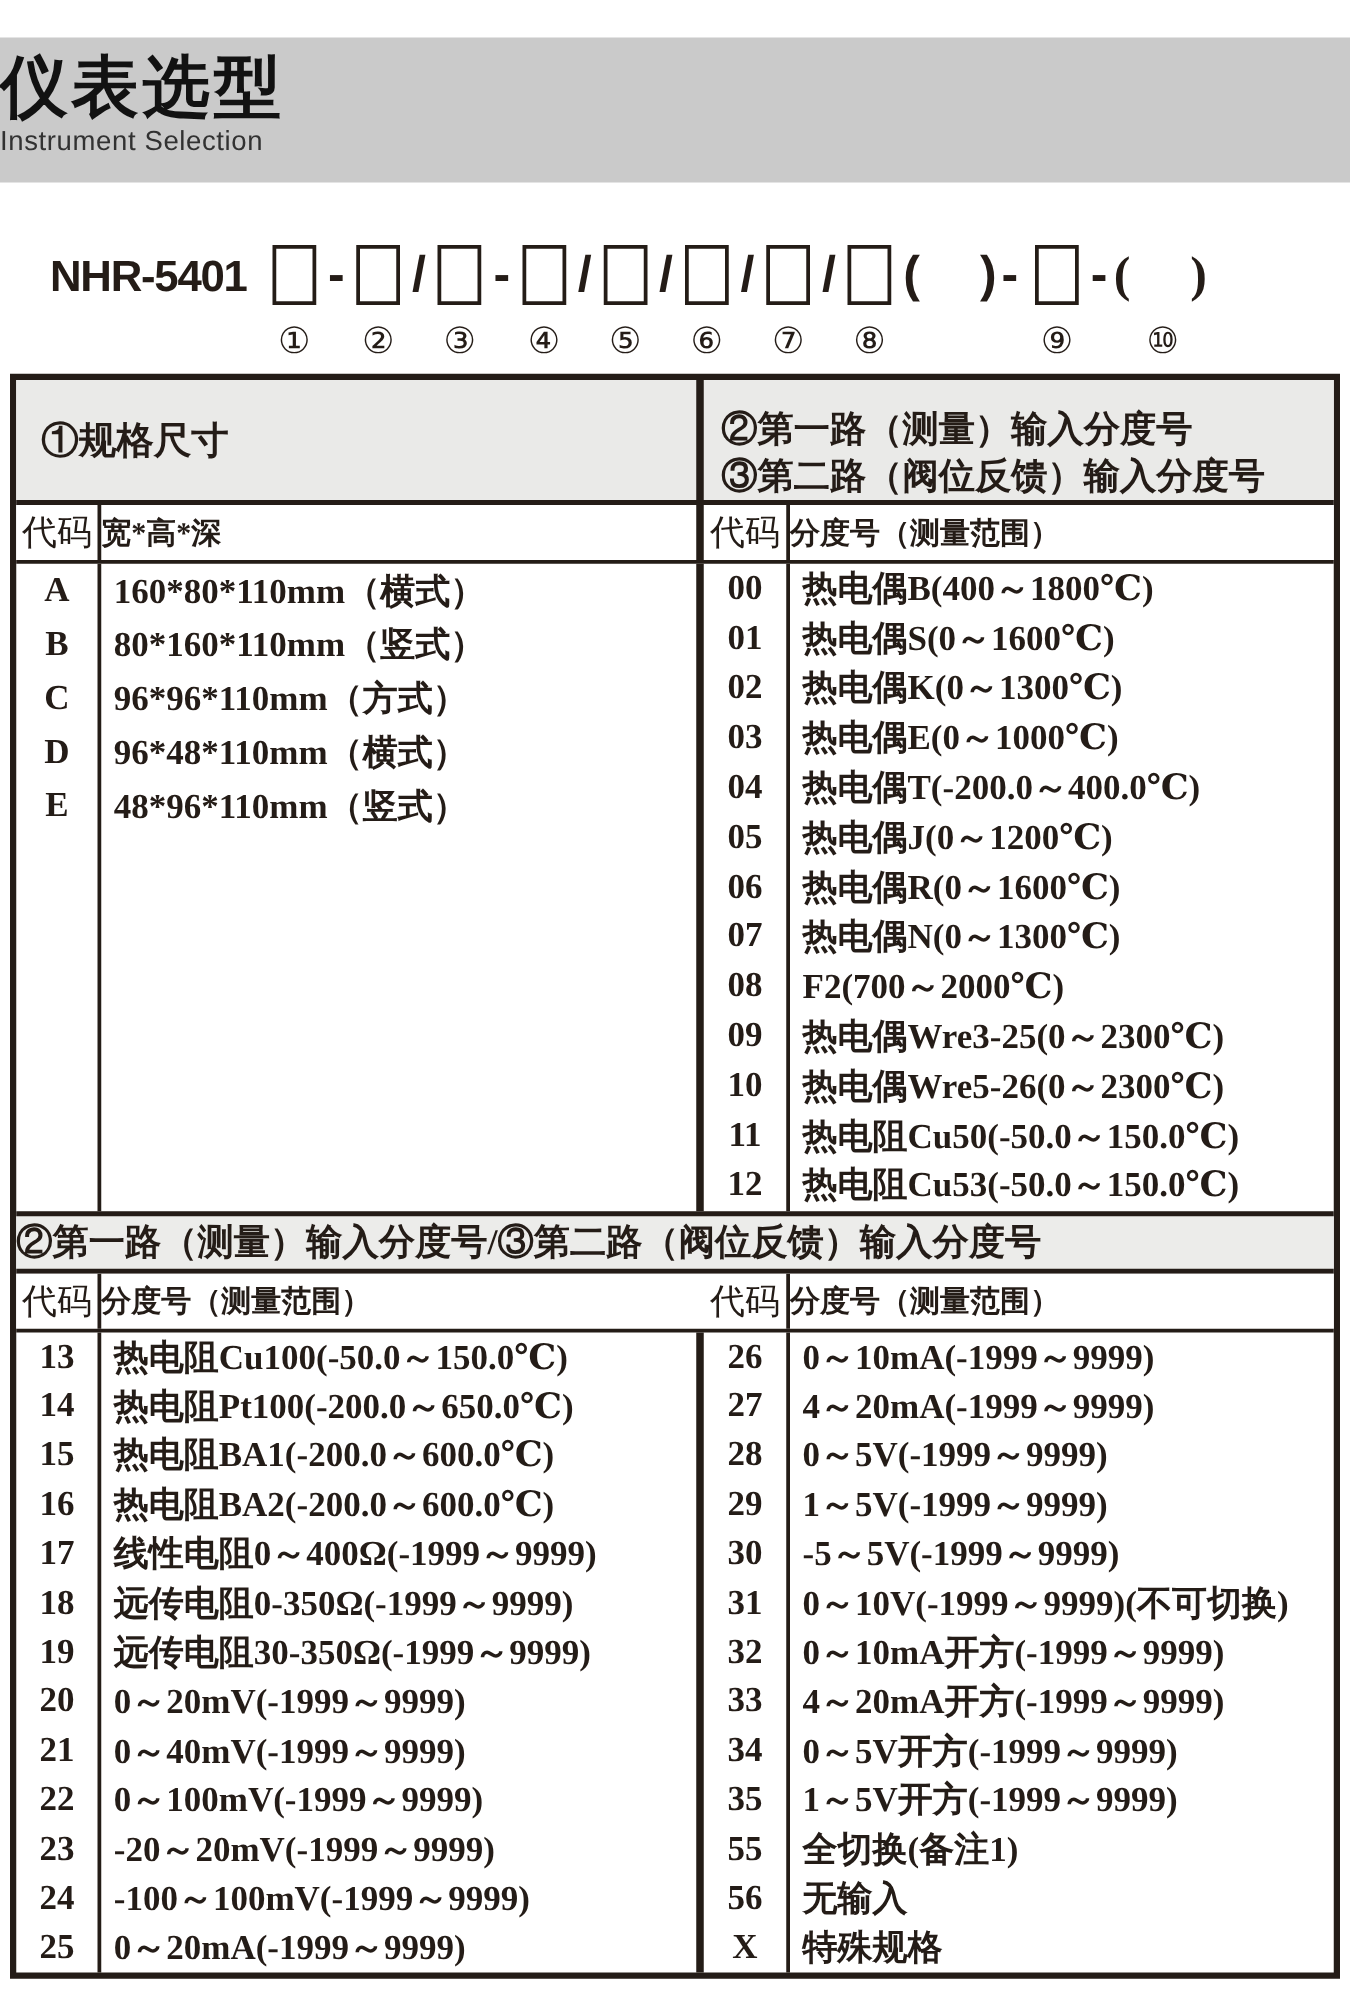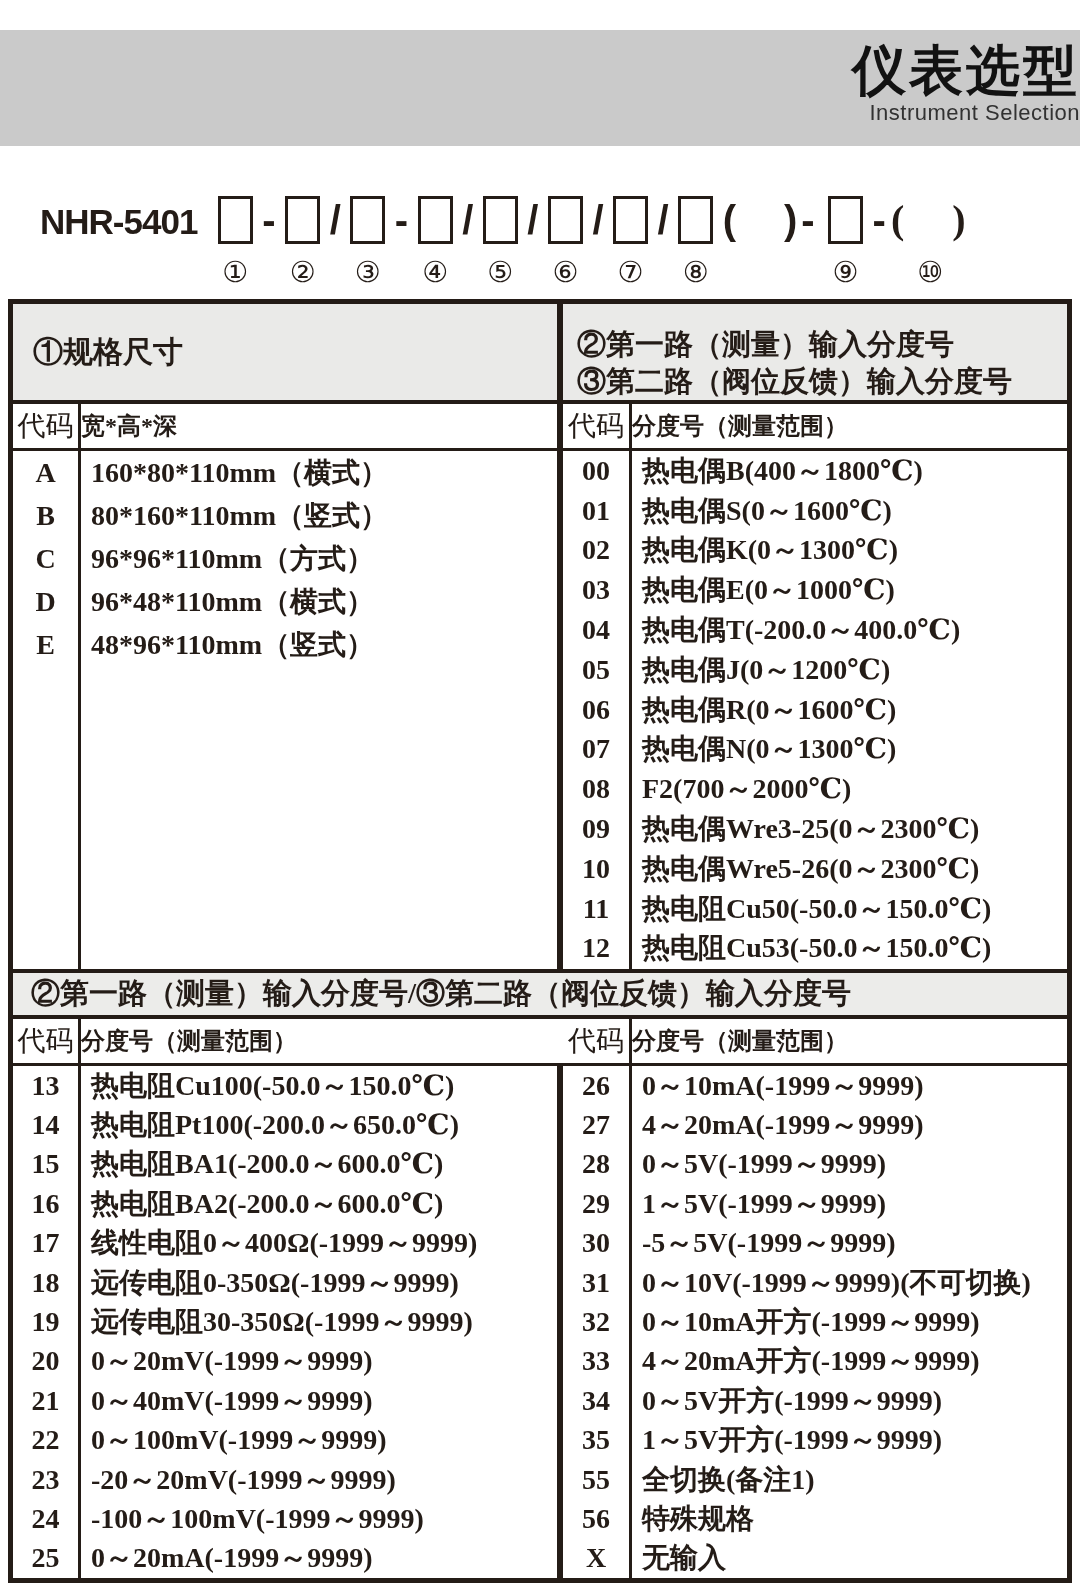--- a/index.html
+++ b/index.html
@@ -3,21 +3,21 @@
 <meta charset="utf-8">
 <style>
   * { box-sizing: border-box; }
   html,body { margin:0; padding:0; }
   body {
     width:1080px; height:1592px; overflow:hidden;
     background:#ffffff; color:#241c17;
     font-family:"Liberation Serif","DejaVu Serif",serif;
   }
   
-  .title-band { margin-top:30px; height:116px; background:#cacaca; text-align:right; }
+  .title-band { margin-top:30px; height:116px; background:#cacaca; text-align:left; }
   .title {
     font-family:"Liberation Sans","DejaVu Sans",sans-serif;
     font-size:54px; font-weight:bold; letter-spacing:3px;
     padding-top:12px; line-height:1.05; color:#121212;
   }
   .subtitle {
     font-family:Liberation Sans, sans-serif;
     font-size:22px; color:#323232; letter-spacing:0.5px; margin-top:1px;
   }
   
@@ -68,21 +68,21 @@
   .list.descs { flex:1; }
   .cell { display:flex; align-items:center; font-weight:bold; font-size:28px; white-space:nowrap; }
   .cell.code { justify-content:center; }
   .cell.desc { padding-left:10px; }
   .rh-spec .cell { height:43px; }      
   .rh-upper .cell { height:39.8px; }   
   .rh-lower .cell { height:39.4px; }   
   
   .band2 { border-top:4px solid #241c17; border-bottom:4px solid #241c17;
            height:50px; background:#ececea; display:flex; align-items:center;
-           padding-left:18px; font-size:29px; font-weight:bold; }
+           font-size:29px; font-weight:bold; }
 </style>
 </head>
 <body>
 
 <div class="title-band">
   <div class="title">仪表选型</div>
   <div class="subtitle">Instrument Selection</div>
 </div>
 
 <div class="code-line">
@@ -303,19 +303,19 @@
           <div class="cell desc">4～20mA(-1999～9999)</div>
           <div class="cell desc">0～5V(-1999～9999)</div>
           <div class="cell desc">1～5V(-1999～9999)</div>
           <div class="cell desc">-5～5V(-1999～9999)</div>
           <div class="cell desc">0～10V(-1999～9999)(不可切换)</div>
           <div class="cell desc">0～10mA开方(-1999～9999)</div>
           <div class="cell desc">4～20mA开方(-1999～9999)</div>
           <div class="cell desc">0～5V开方(-1999～9999)</div>
           <div class="cell desc">1～5V开方(-1999～9999)</div>
           <div class="cell desc">全切换(备注1)</div>
+          <div class="cell desc">无输入</div>
           <div class="cell desc">特殊规格</div>
-          <div class="cell desc">无输入</div>
         </div>
     </div>
   </div>
 
 </div>
 
 </body></html>

